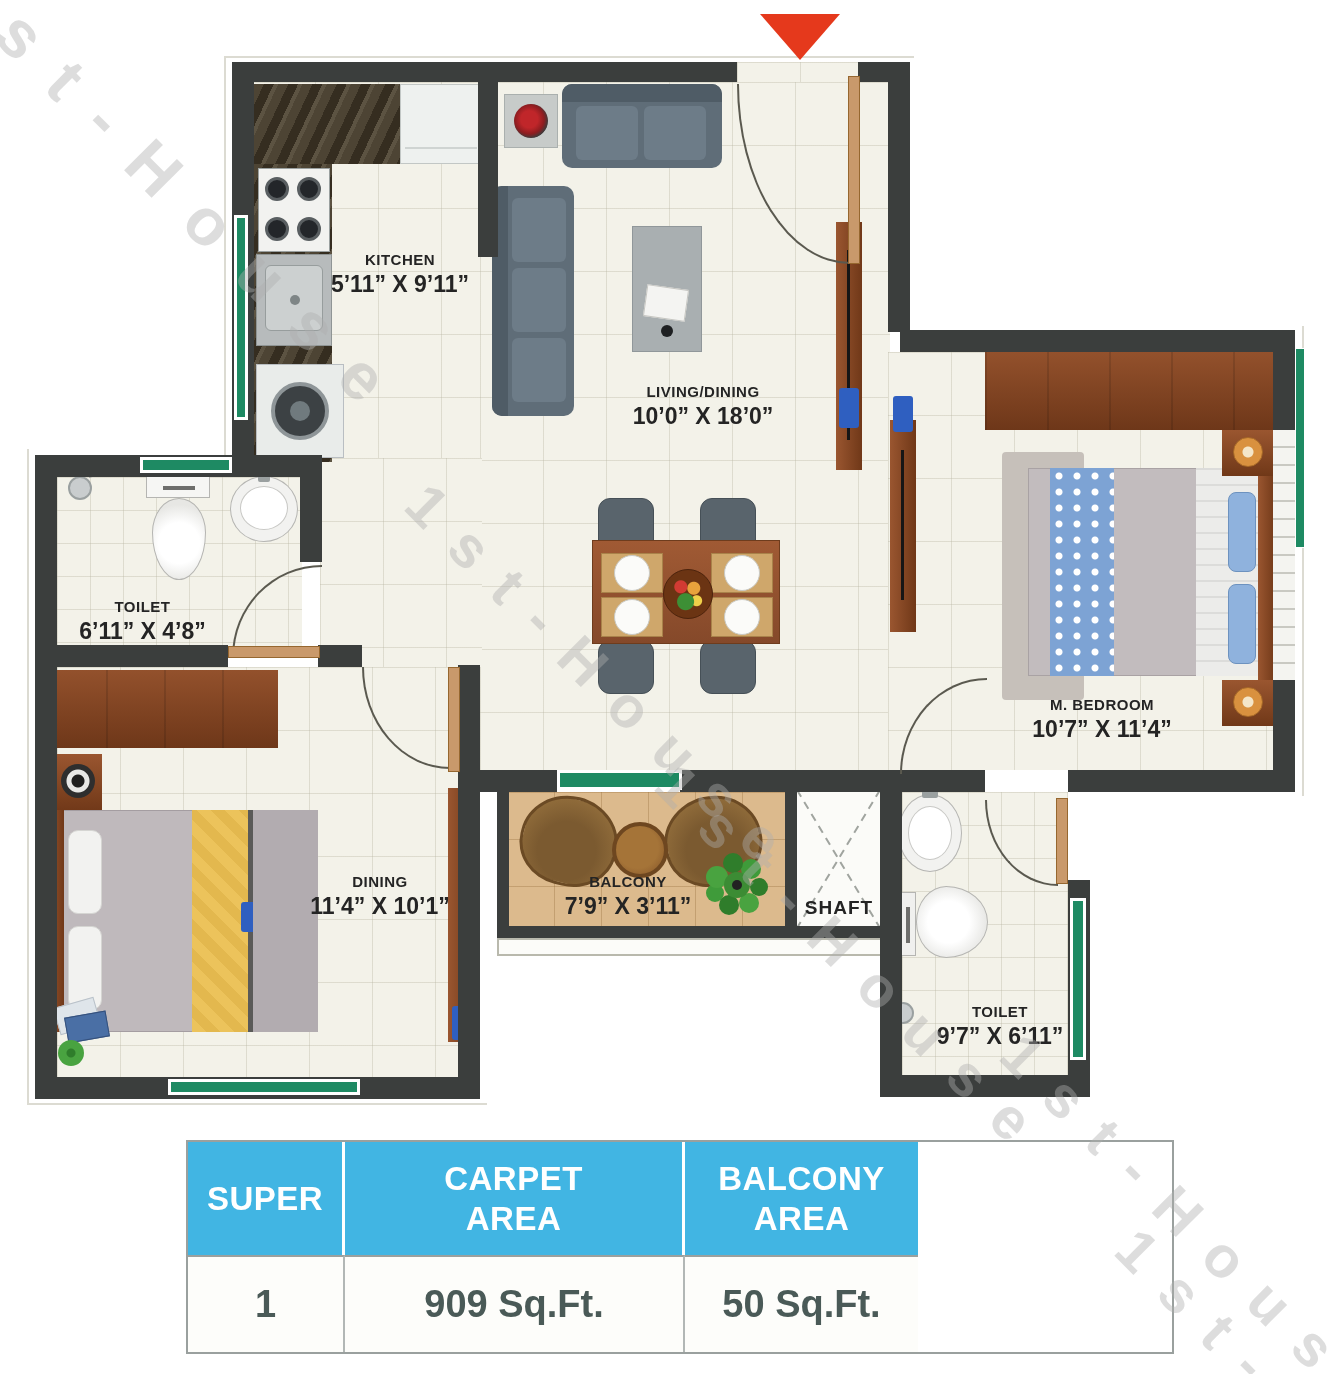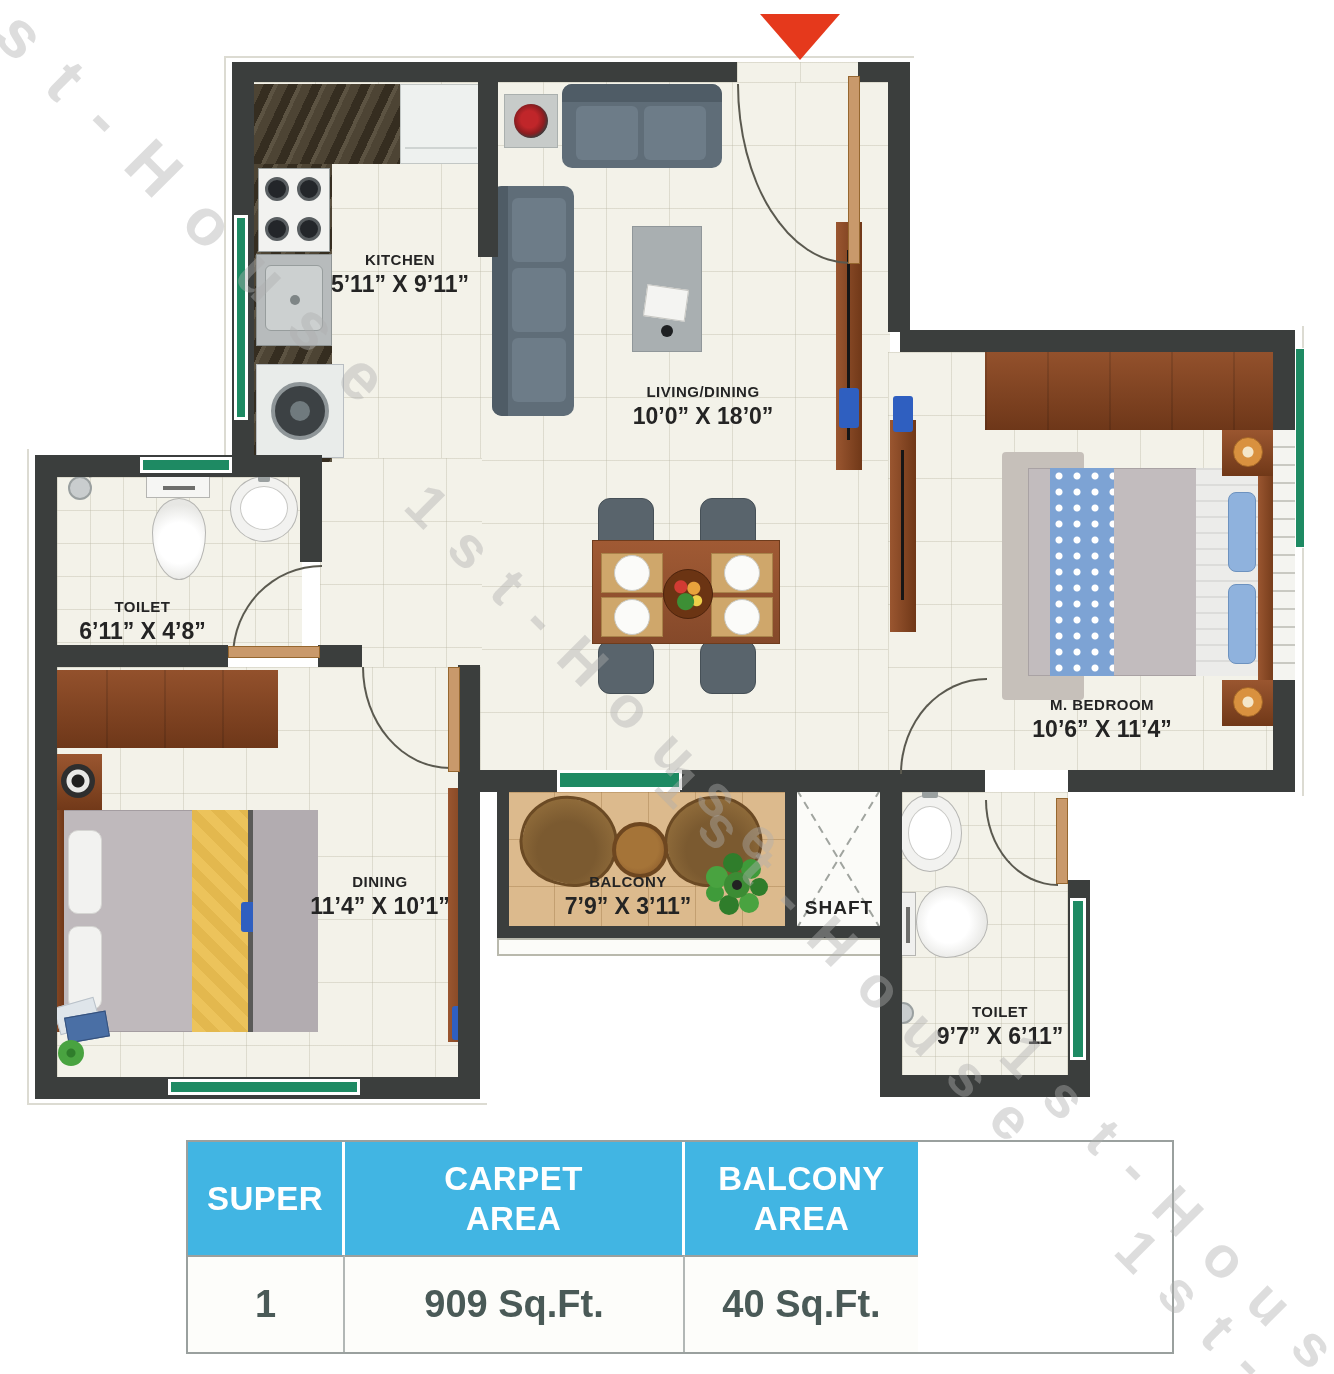--- a/index.html
+++ b/index.html
@@ -252,21 +252,21 @@
   <div class="rlabel" style="left:60px;top:597px;width:165px">
     <div class="nm">TOILET</div>
     <div class="dm">6’11” X 4’8”</div>
   </div>
   <div class="rlabel" style="left:292px;top:872px;width:176px">
     <div class="nm">DINING</div>
     <div class="dm">11’4” X 10’1”</div>
   </div>
   <div class="rlabel" style="left:997px;top:695px;width:210px">
     <div class="nm">M. BEDROOM</div>
-    <div class="dm">10’6” X 11’4”</div>
+    <div class="dm">10’7” X 11’4”</div>
   </div>
   <div class="rlabel" style="left:538px;top:872px;width:180px">
     <div class="nm">BALCONY</div>
     <div class="dm">7’9” X 3’11”</div>
   </div>
   <div class="rlabel shaft" style="left:796px;top:896px;width:86px">
     <div class="nm">SHAFT</div>
   </div>
   <div class="rlabel" style="left:914px;top:1002px;width:172px">
     <div class="nm">TOILET</div>
@@ -283,17 +283,17 @@
     <div class="trow">
       <div class="hcell">SUPER</div>
       <div class="hcell">CARPET
 AREA</div>
       <div class="hcell last">BALCONY
 AREA</div>
     </div>
     <div class="trow">
       <div class="vcell">1</div>
       <div class="vcell">909 Sq.Ft.</div>
-      <div class="vcell last">40 Sq.Ft.</div>
+      <div class="vcell last">50 Sq.Ft.</div>
     </div>
   </div>
 
 </div>
 
 </body></html>

